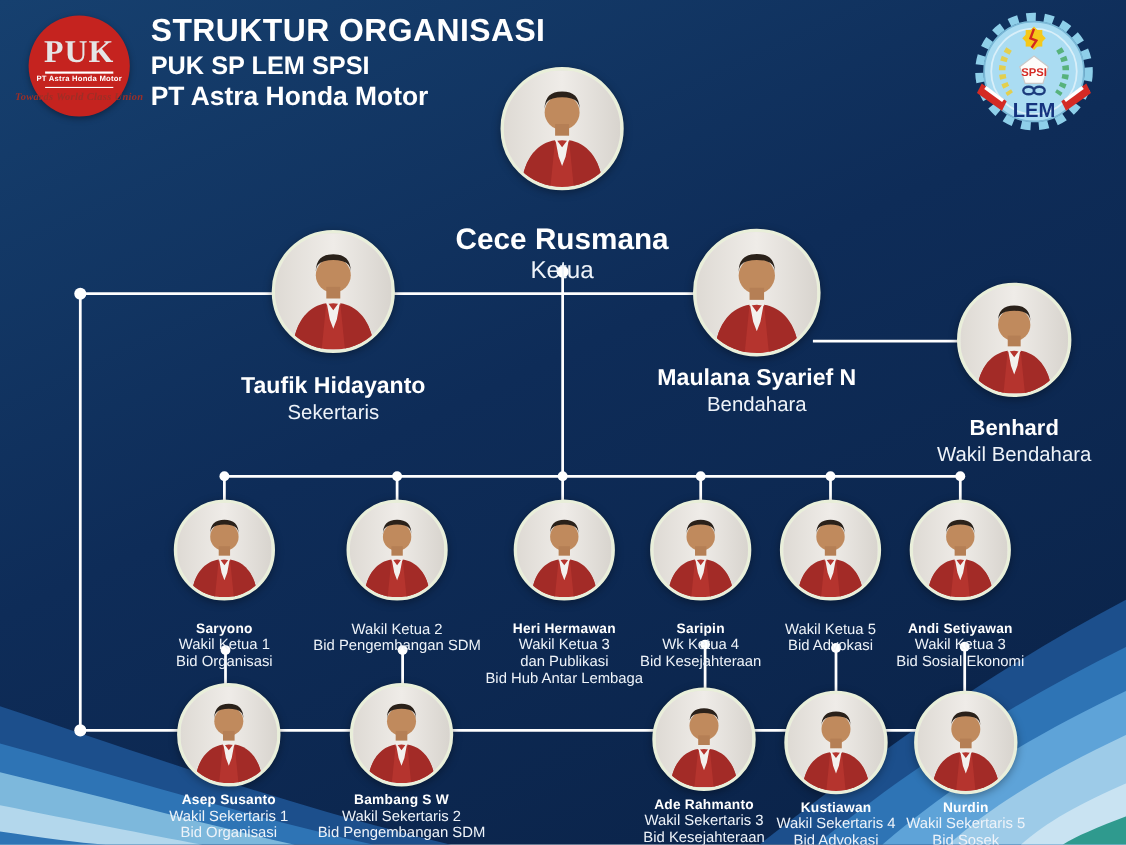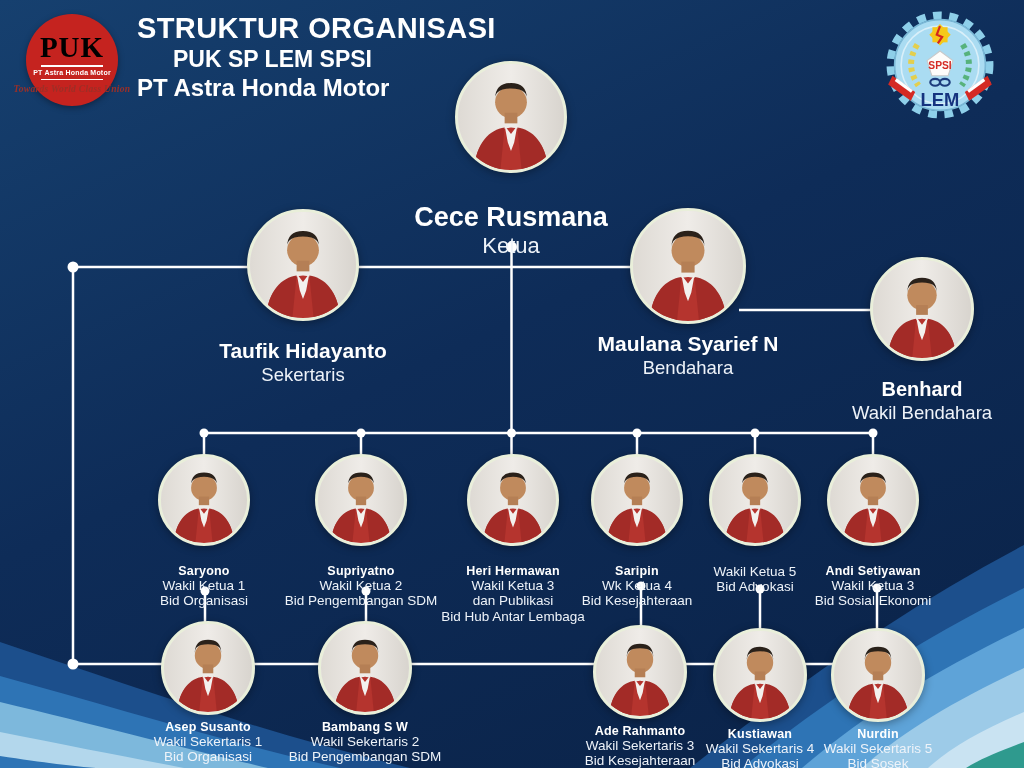--- a/index.html
+++ b/index.html
@@ -8,31 +8,31 @@
     background:linear-gradient(155deg,#16406f 0%,#0e2c58 45%,#0a2247 100%);}
   svg.layer{position:absolute;left:0;top:0;width:1024px;height:768px;}
   .bg-waves{z-index:0;}
   .connectors{z-index:1;}
 
   
   .header{position:absolute;left:0;top:0;width:1024px;z-index:3;}
   .puk-logo{position:absolute;left:26px;top:14px;width:120px;height:100px;}
   .puk-circle{position:absolute;left:0;top:0;width:92px;height:92px;border-radius:50%;
     background:#c5231f;text-align:center;box-shadow:0 2px 6px rgba(0,0,0,.35);}
-  .puk-word{font-family:"Liberation Serif",serif;font-weight:bold;color:#000000;font-size:29px;
+  .puk-word{font-family:"Liberation Serif",serif;font-weight:bold;color:#e5e5e5;font-size:29px;
     letter-spacing:1px;margin-top:19px;line-height:1;}
   .puk-rule{width:62px;height:2px;background:#fff;margin:3px auto 2px auto;}
   .puk-rule2{width:62px;height:1px;background:#fff;margin:2px auto 0 auto;}
   .puk-sub{color:#fff;font-size:7px;font-weight:bold;letter-spacing:.2px;line-height:1.2;}
   .puk-tagline{position:absolute;left:-16px;top:70px;width:124px;text-align:center;
     font-family:"Liberation Serif",serif;font-style:italic;font-weight:bold;
     color:#9c2f27;font-size:9.5px;letter-spacing:.3px;}
   .title-block{position:absolute;left:137px;top:12px;color:#fff;}
   .title-l1{font-size:29px;font-weight:bold;letter-spacing:.4px;line-height:1.15;}
-  .title-l2{font-size:23px;font-weight:bold;line-height:1.2;margin-top:1px;margin-left:36px;}
+  .title-l2{font-size:23px;font-weight:bold;line-height:1.2;margin-top:1px;}
   .title-l3{font-size:24px;font-weight:bold;line-height:1.15;}
   .spsi-logo{position:absolute;left:886px;top:11px;width:108px;height:108px;}
 
   
   .person{position:absolute;width:220px;z-index:2;}
   .photo{border-radius:50%;border:3px solid #e9efda;margin:0 auto;overflow:hidden;
     background:#e9e6e1;box-shadow:0 2px 8px rgba(0,0,0,.35);}
   .d106{width:106px;height:106px;}
   .d110{width:110px;height:110px;}
   .d98{width:98px;height:98px;}
@@ -235,21 +235,20 @@
     </div>
   </div>
 
   <div class="person" style="left:251px;top:454px">
     <div class="photo d86">
         <svg>
           <use href="#avatar"></use>
         </svg>
       </div>
     <div class="caption cap-sm mt6">
-      <div class="p-name">Supriyatno</div>
       <div class="p-role">Wakil Ketua 2</div>
       <div class="p-dept">Bid Pengembangan SDM</div>
     </div>
   </div>
 
   <div class="person" style="left:403px;top:454px">
     <div class="photo d86">
         <svg>
           <use href="#avatar"></use>
         </svg>

